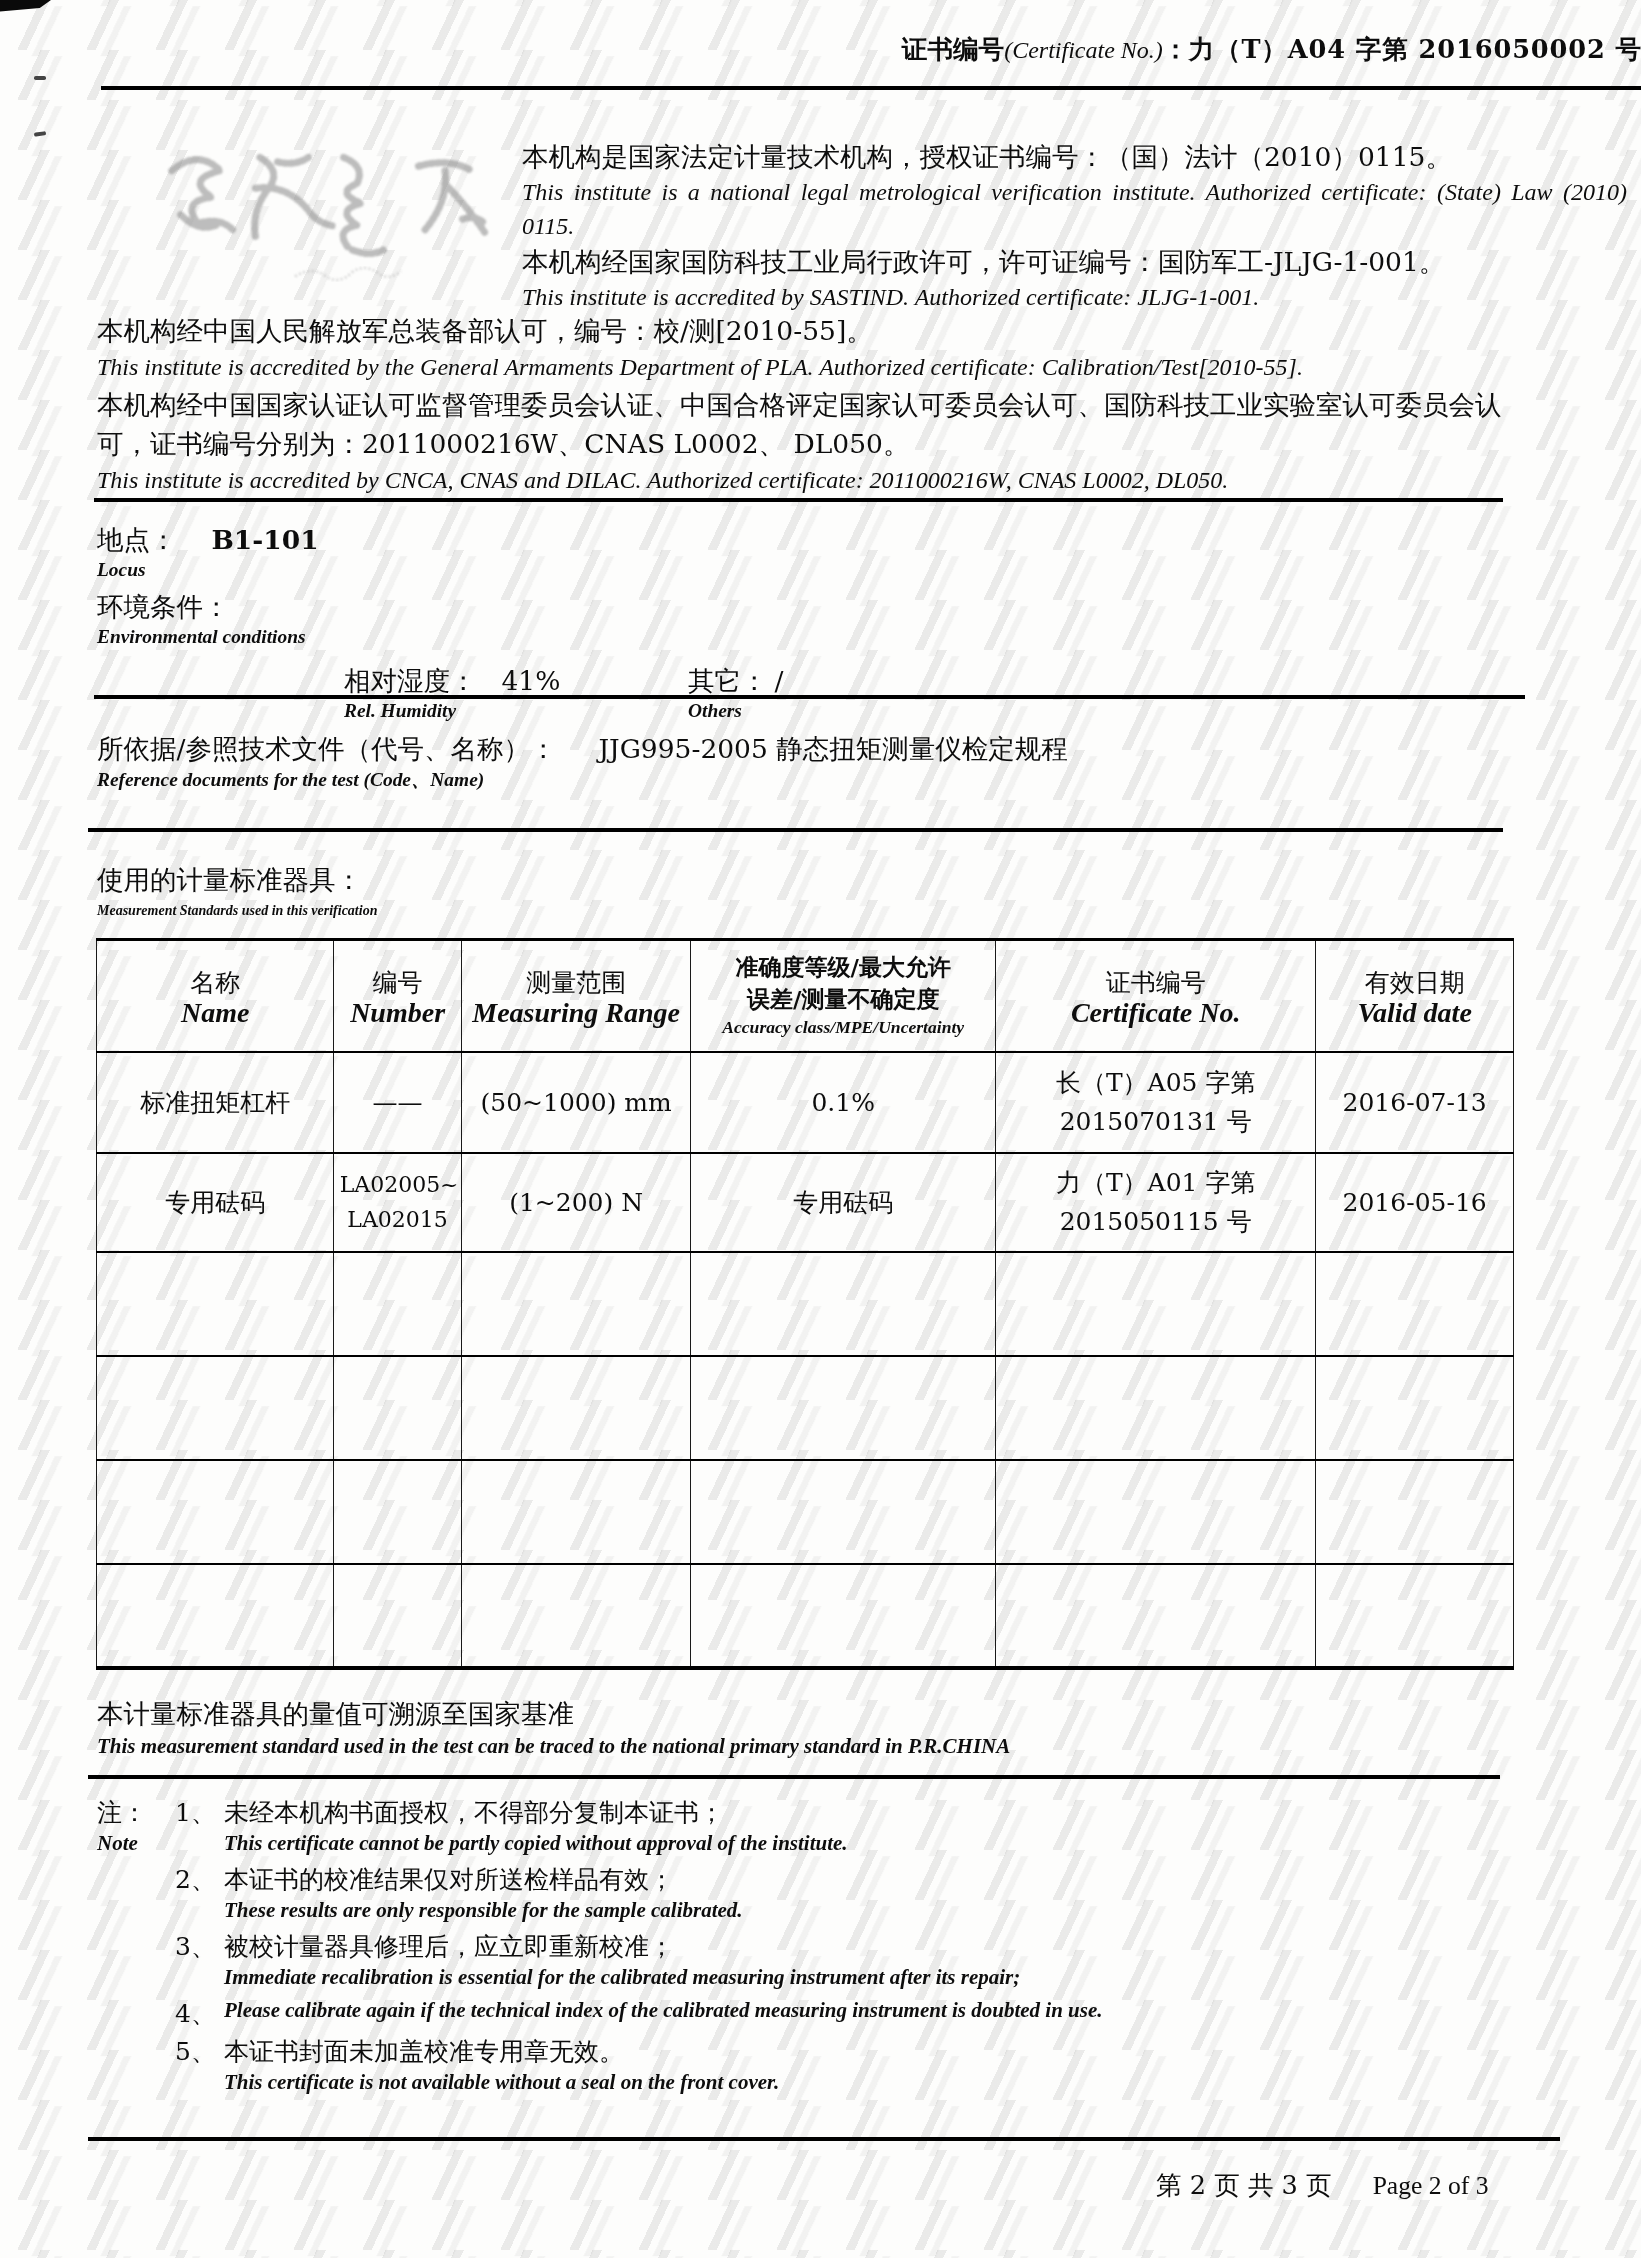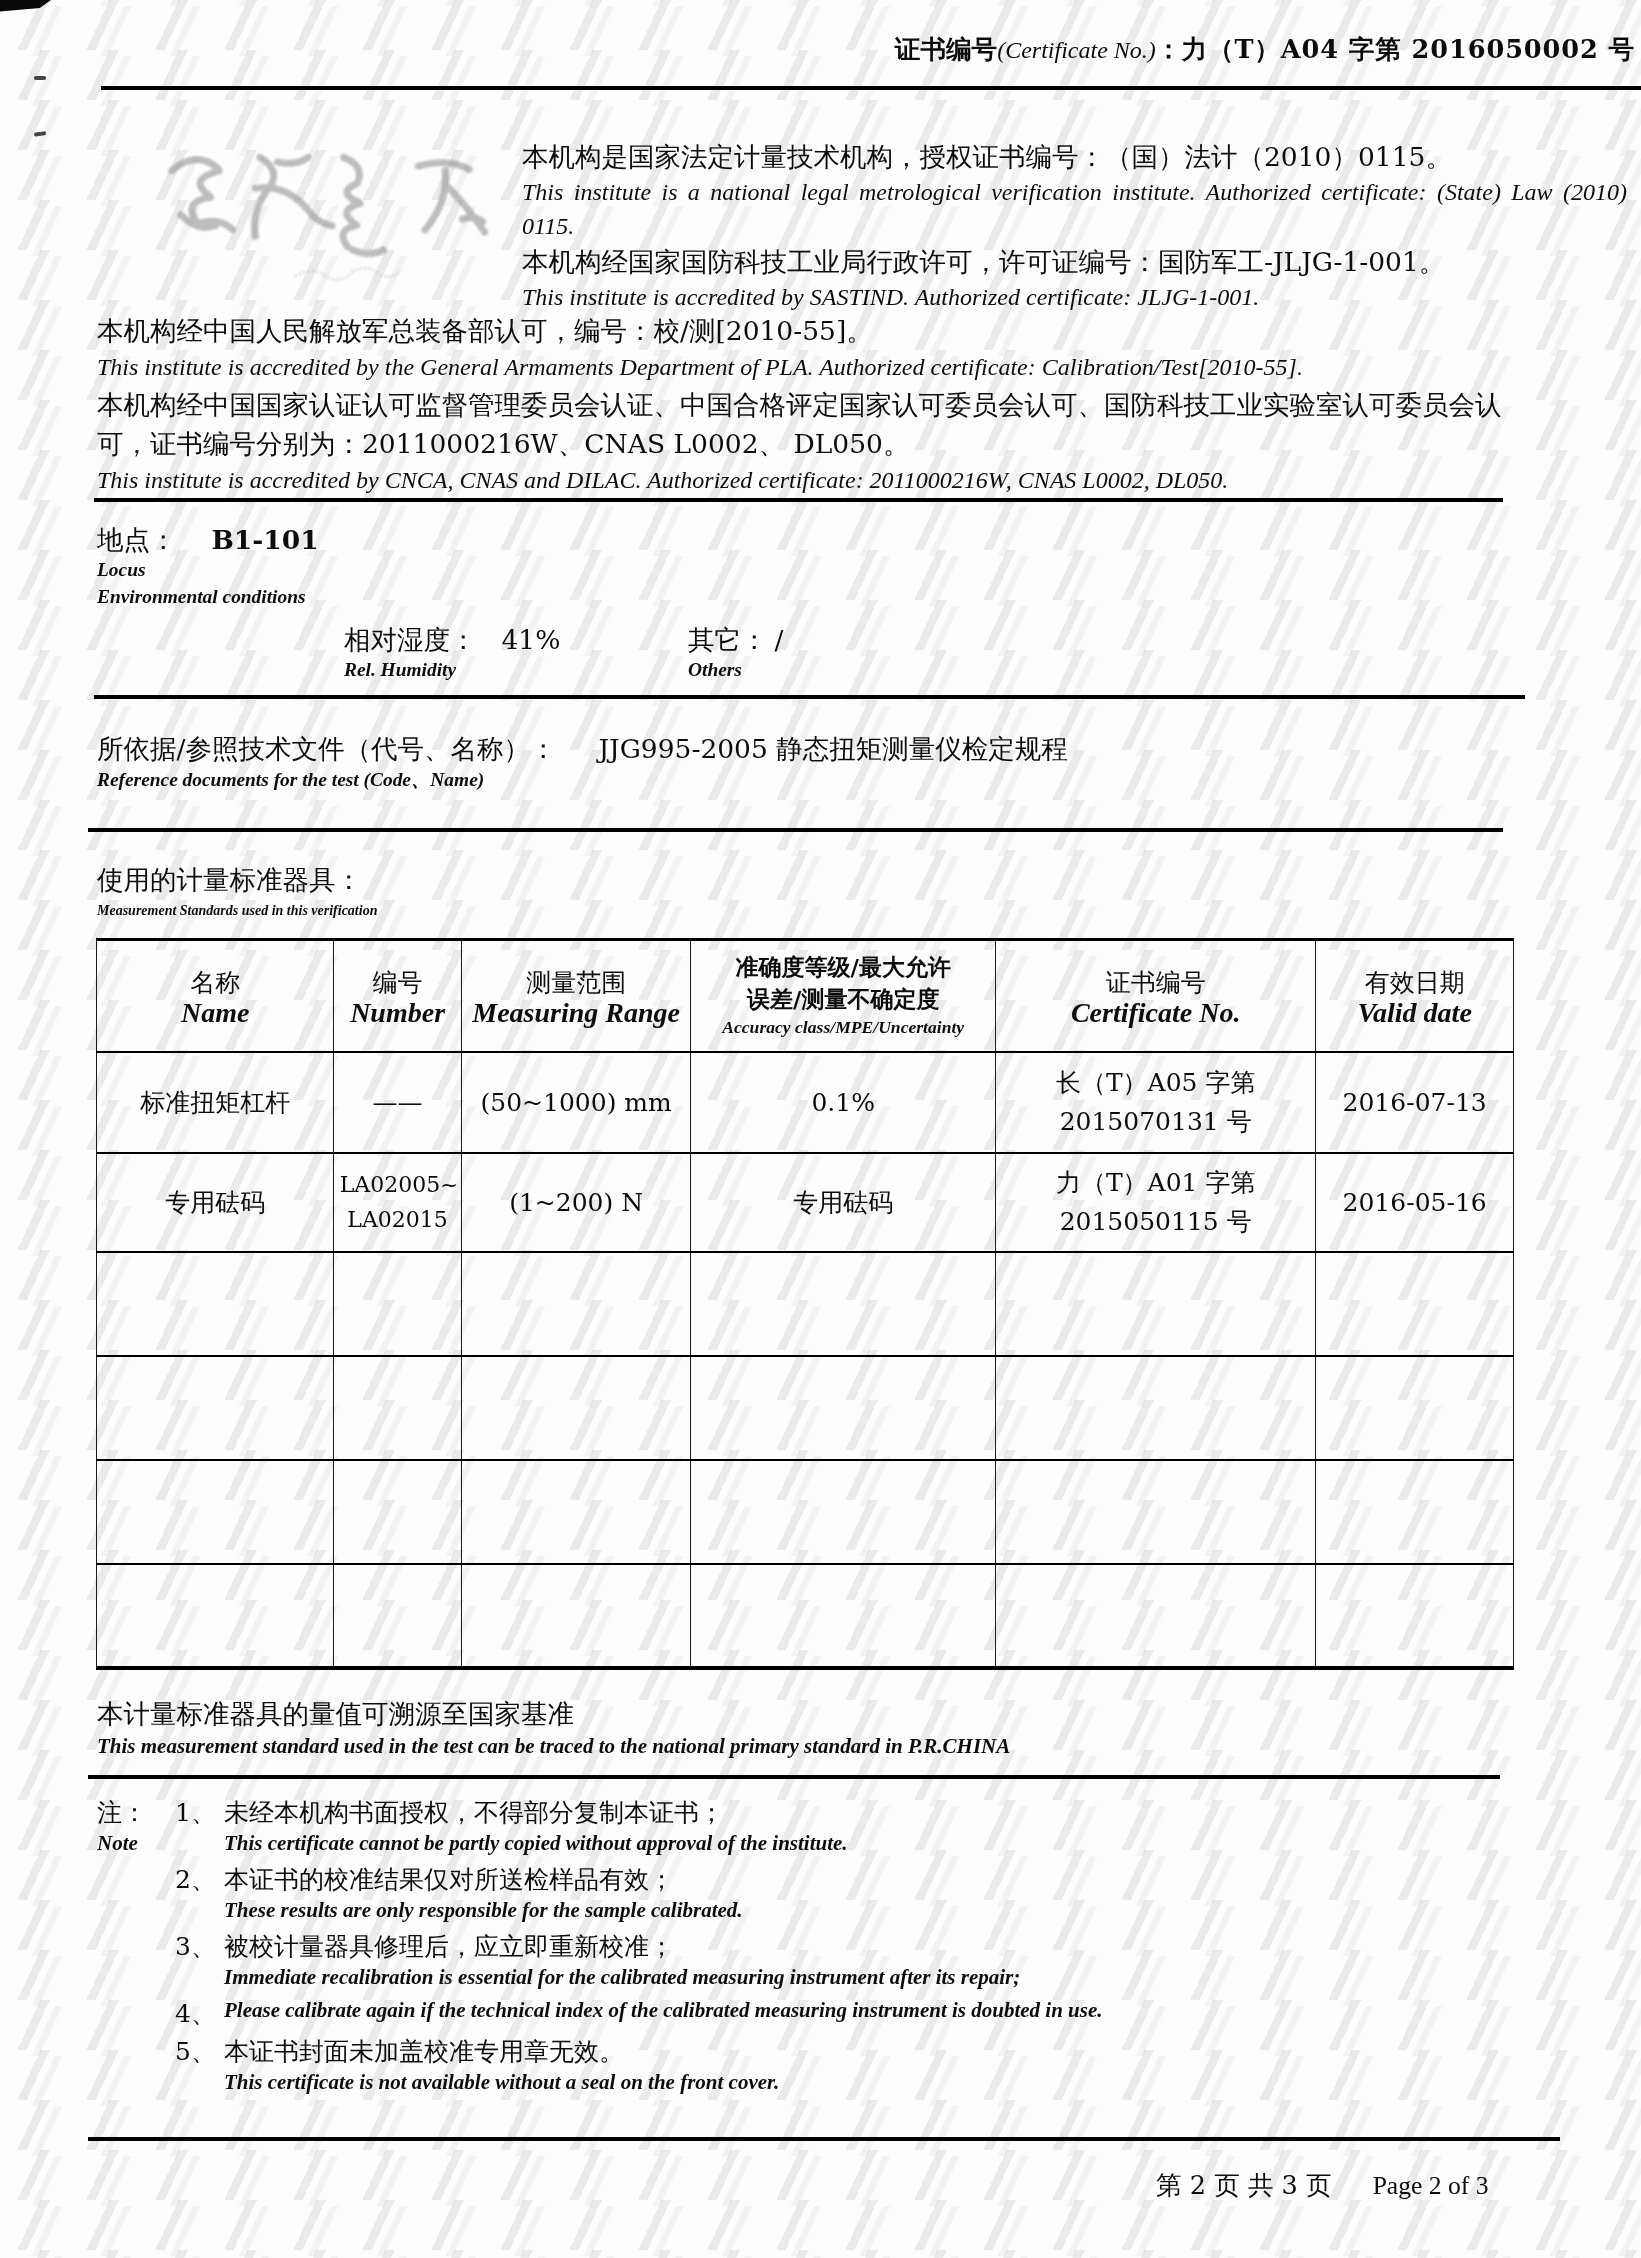--- a/index.html
+++ b/index.html
@@ -21,21 +21,21 @@
     background-position:0 0, 12.4px 6.2px;
   }
   .layer{position:absolute;z-index:1;}
   .rule{position:absolute;background:#000;z-index:1;}
 
   .cn{font-family:"DejaVu Serif", serif;}
   .en{font-family:"Liberation Serif", serif;font-style:italic;}
   .en.b{font-weight:bold;}
 
   
-  .hdr{top:32px;right:7px;text-align:right;font-size:25.6px;white-space:nowrap;}
+  .hdr{top:32px;right:0;text-align:right;font-size:25.6px;white-space:nowrap;}
   .hdr .cnpart{font-weight:bold;}
   .hdr .enpart{font-size:24px;}
   .hdr .valpart{font-weight:bold;letter-spacing:0.9px;}
 
   
   .logo{top:131px;left:154px;width:344px;height:163px;opacity:.75;}
 
   
   .intro{top:138px;left:522px;width:1105px;}
   .intro .cn{font-size:26.5px;line-height:37px;}
@@ -167,20 +167,21 @@
 </div>
 
 <div class="rule" style="top:498px;left:94px;width:1409px;height:4.4px;"></div>
 
 <div class="layer locus">
   <div class="cn">
     <span>地点：</span>
     <span style="margin-left:26.5px;font-weight:bold;">B1-101</span>
   </div>
   <div class="en b sub">Locus</div>
+  <div class="cn" style="margin-top:5.3px;">环境条件：</div>
   <div class="en b sub">Environmental conditions</div>
   <div class="envrow">
     <div class="envitem e2">
       <div class="cn" style="font-size:26.5px;"><span>相对湿度：</span><span class="val">41%</span></div>
       <div class="en b sub">Rel. Humidity</div>
     </div>
     <div class="envitem e3">
       <div class="cn" style="font-size:26.5px;"><span>其它：</span><span class="val" style="margin-left:7px;">/</span></div>
       <div class="en b sub">Others</div>
     </div>

